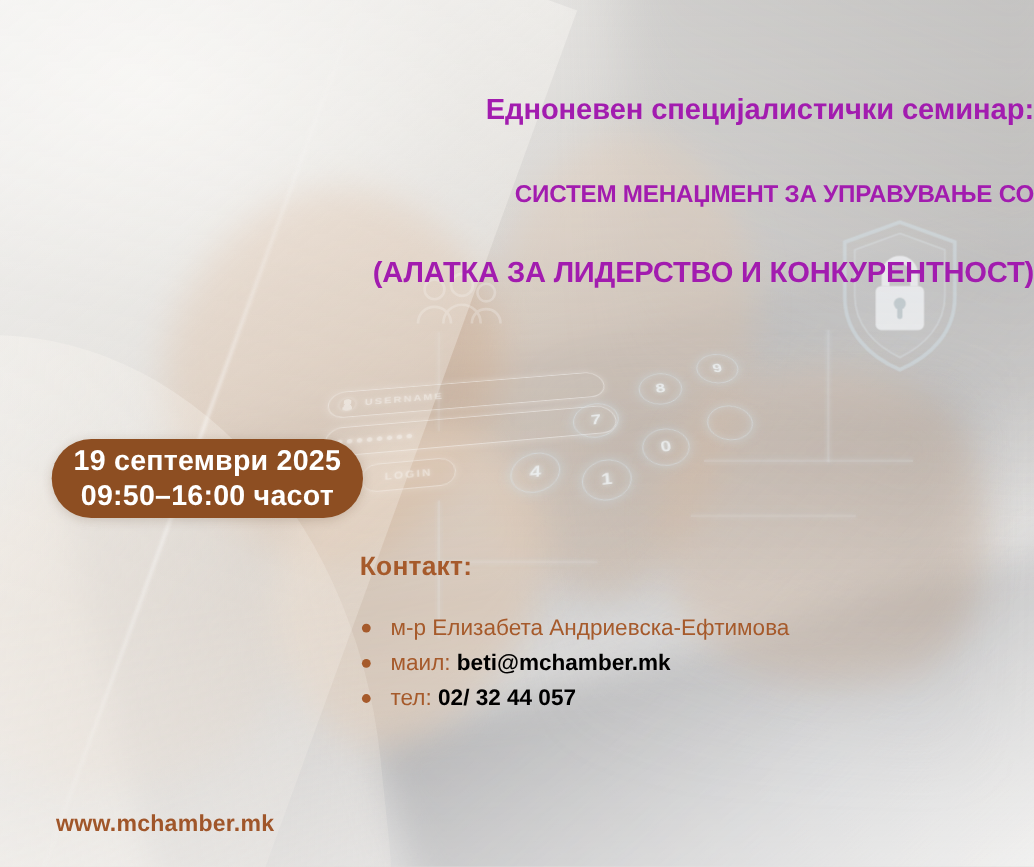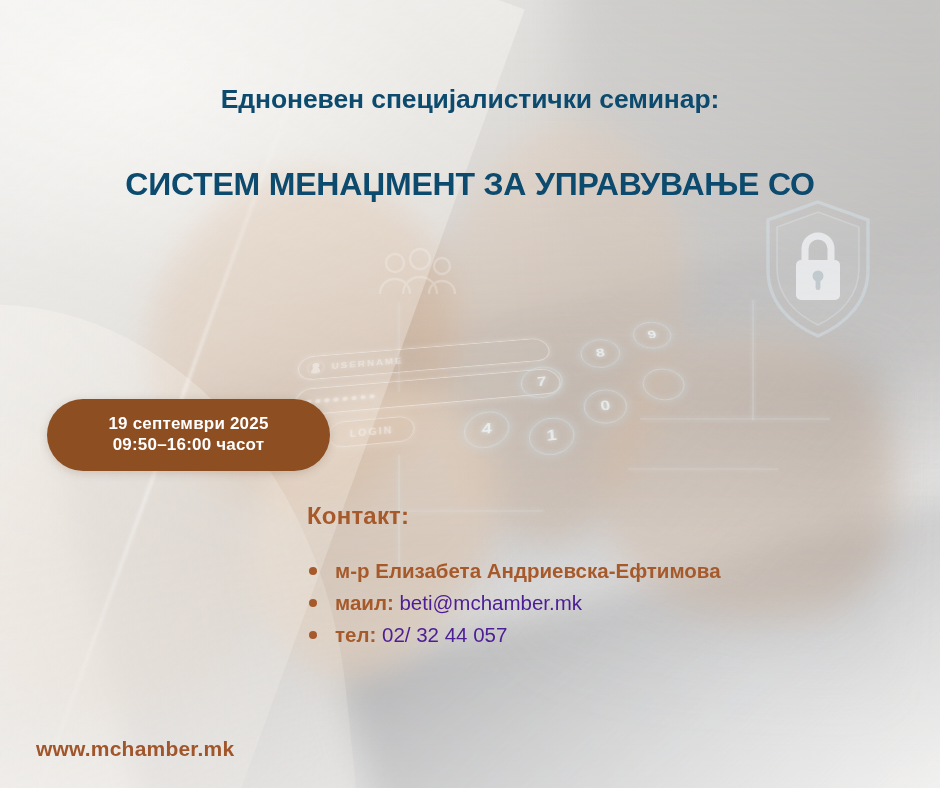--- a/index.html
+++ b/index.html
@@ -166,74 +166,74 @@
   .veil{
     position:absolute;inset:0;
     background:linear-gradient(180deg, rgba(244,243,241,0.30) 0%, rgba(232,231,229,0.18) 38%, rgba(255,255,255,0.08) 70%, rgba(255,255,255,0.26) 100%);
   }
 
   
   .content{position:absolute;inset:0;}
 
   .title-block{
     position:absolute;left:0;right:0;top:84px;
-    text-align:center;
-    color:#0c4a6e;
+    text-align:right;
+    color:#a21caf;
   }
   .subtitle-line{
     font-size:26.5px;font-weight:bold;letter-spacing:-0.1px;
     margin:0 0 46px 0;line-height:1.2;
   }
   .main-title{
-    font-size:32px;font-weight:bold;line-height:1.38;
+    font-size:22px;font-weight:bold;line-height:1.38;
     margin:0 0 40px 0;letter-spacing:-0.2px;
   }
   .main-title .l1,.main-title .l2{display:block;}
   .paren-line{
     font-size:26.5px;font-weight:bold;margin:0;letter-spacing:-0.2px;
   }
 
   .date-badge{
     position:absolute;left:47px;top:399px;
     width:283px;height:72px;
     background:#8d4e22;
     border-radius:36px;
     display:flex;flex-direction:column;align-items:center;justify-content:center;
     color:#ffffff;
     box-shadow:0 2px 10px rgba(80,42,16,0.18);
   }
   .date-badge .d1,.date-badge .d2{
-    font-size:17px;font-weight:bold;line-height:1.22;letter-spacing:0.2px;
+    font-size:26px;font-weight:bold;line-height:1.22;letter-spacing:0.2px;
   }
 
   .contact{
-    position:absolute;left:307px;top:502px;
+    position:absolute;left:327px;top:502px;
     color:#a65a2b;
   }
   .contact-head{
     font-size:24px;font-weight:bold;margin:0 0 26px 0;letter-spacing:0.2px;
   }
   .contact-list{list-style:none;margin:0;padding:0;}
   .contact-list li{
     position:relative;
     padding-left:28px;
     font-size:20.5px;font-weight:bold;
     line-height:1.42;
     margin-bottom:3px;
     white-space:nowrap;
   }
   .contact-list li .bullet{
     position:absolute;left:2px;top:11px;
     width:8px;height:8px;border-radius:50%;background:#a65a2b;
   }
-  .contact-list li .lead{font-weight:bold;}
-  .contact-list li .val{font-weight:normal;color:#4c1d95;}
+  .contact-list li .lead{font-weight:normal;}
+  .contact-list li .val{font-weight:bold;color:#000000;}
 
   .site{
-    position:absolute;left:36px;top:737px;
+    position:absolute;left:51px;top:737px;
     font-size:21px;font-weight:bold;color:#a0562a;letter-spacing:0.2px;
   }
 </style>
 </head>
 <body>
 
 <div class="poster">
 
   <div class="bg-base"></div>
   <div class="bg-laptop"></div>
@@ -310,20 +310,21 @@
 
   <div class="veil"></div>
 
   <div class="content">
 
     <div class="title-block">
       <p class="subtitle-line">Едноневен специјалистички семинар:</p>
       <h1 class="main-title">
         <span class="l1">СИСТЕМ МЕНАЏМЕНТ ЗА УПРАВУВАЊЕ СО</span>
       </h1>
+      <p class="paren-line">(АЛАТКА ЗА ЛИДЕРСТВО И КОНКУРЕНТНОСТ)</p>
     </div>
 
     <div class="date-badge">
       <span class="d1">19 септември 2025</span>
       <span class="d2">09:50–16:00 часот</span>
     </div>
 
     <div class="contact">
       <p class="contact-head">Контакт:</p>
       <ul class="contact-list">

